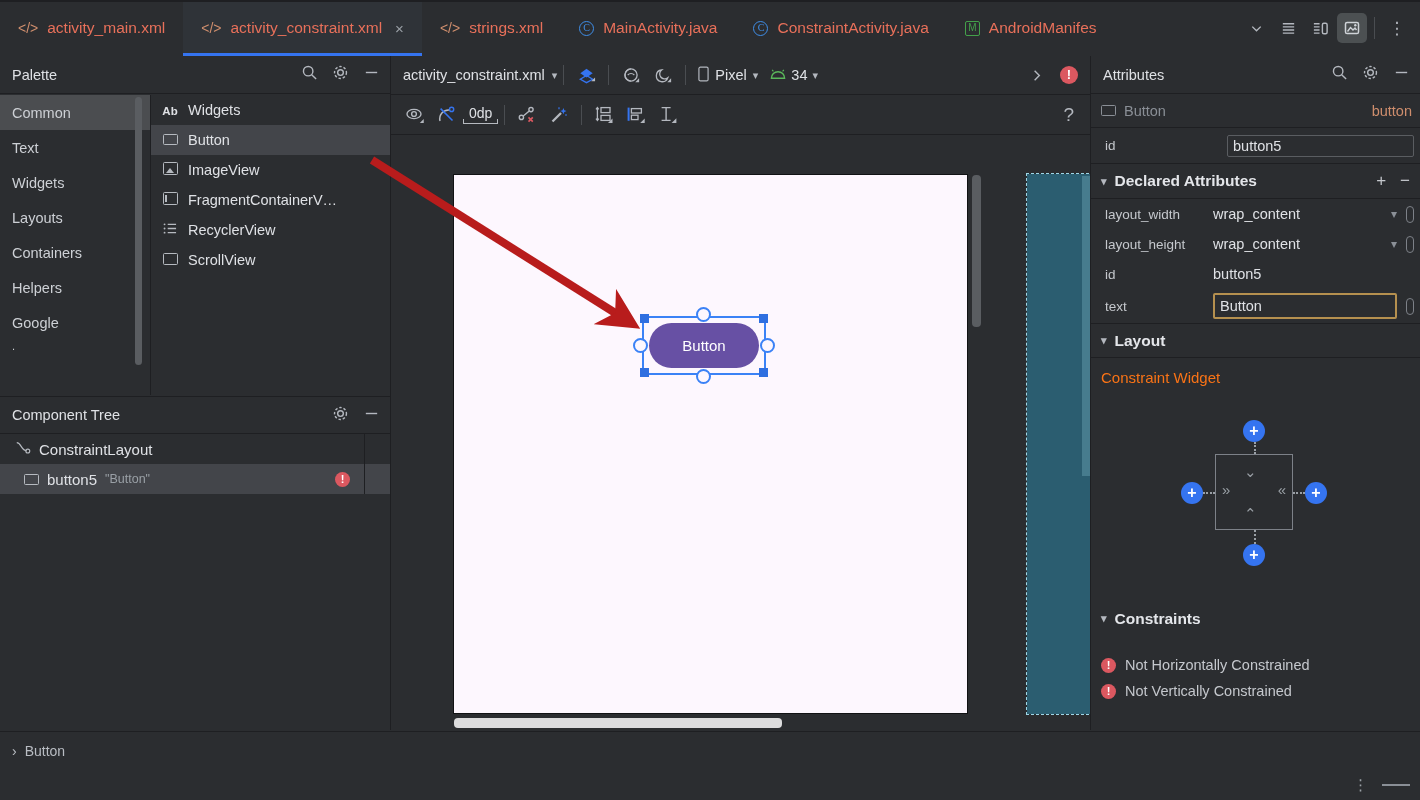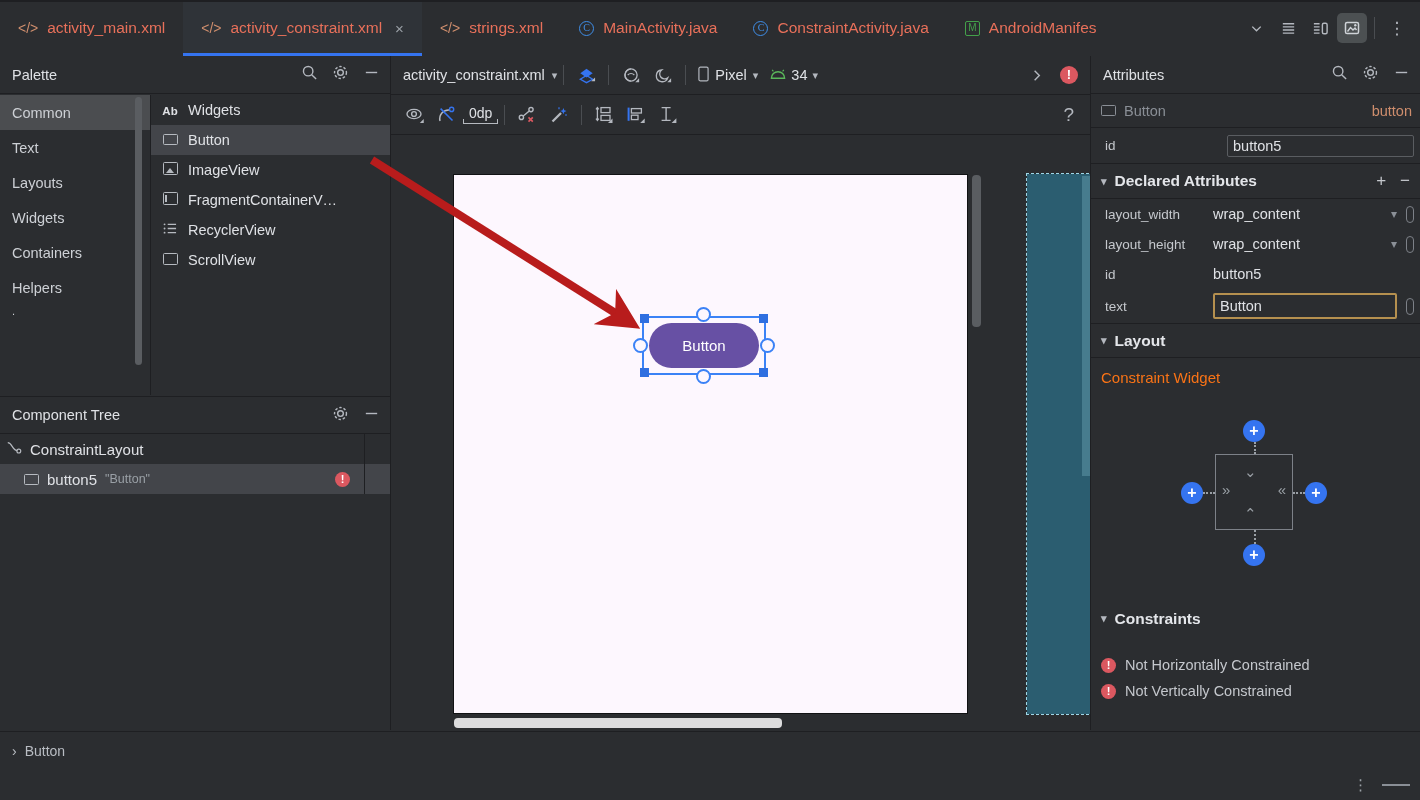--- a/index.html
+++ b/index.html
@@ -317,30 +317,33 @@
 
   <div class="palette-body">
     <div class="pal-cats">
       <div class="pal-cat sel">
           <span>Common</span>
         </div>
       <div class="pal-cat">
           <span>Text</span>
         </div>
       <div class="pal-cat">
+          <span>Widgets</span>
+        </div>
+      <div class="pal-cat">
           <span>Layouts</span>
-        </div>
-      <div class="pal-cat">
-          <span>Widgets</span>
         </div>
       <div class="pal-cat">
           <span>Containers</span>
         </div>
       <div class="pal-cat">
           <span>Helpers</span>
+        </div>
+      <div class="pal-cat">
+          <span>Google</span>
         </div>
       <div class="pal-cat" style="height:12px;font-size:11px;">
           <span>.</span>
         </div>
       <div class="pal-scroll"></div>
     </div>
 
     <div class="pal-items">
       <div class="pal-item">
         <span class="gi"><span class="glyph-ab">Ab</span></span>
@@ -391,21 +394,21 @@
       </span>
       <span>
         <svg width="17" height="17" viewBox="0 0 18 18">
             <path d="M3 9h12" stroke="#b4b8bf" stroke-width="1.5"></path>
           </svg>
       </span>
     </div>
   </div>
 
   <div class="ct-body">
-    <div class="ct-row" style="padding-left:6px;">
+    <div class="ct-row" style="padding-left:15px;">
       <span>
         <svg width="16" height="16" viewBox="0 0 18 18">
             <path d="M2 3 C7 3 7 12 13 12" stroke="#b6bac0" stroke-width="1.4" fill="none"></path>
             <circle cx="14.4" cy="12.4" r="2.2" stroke="#b6bac0" stroke-width="1.3" fill="none"></circle>
           </svg>
       </span>
       <span>ConstraintLayout</span>
       <span class="ct-gutter"></span>
     </div>
     <div class="ct-row sel" style="padding-left:24px;">

